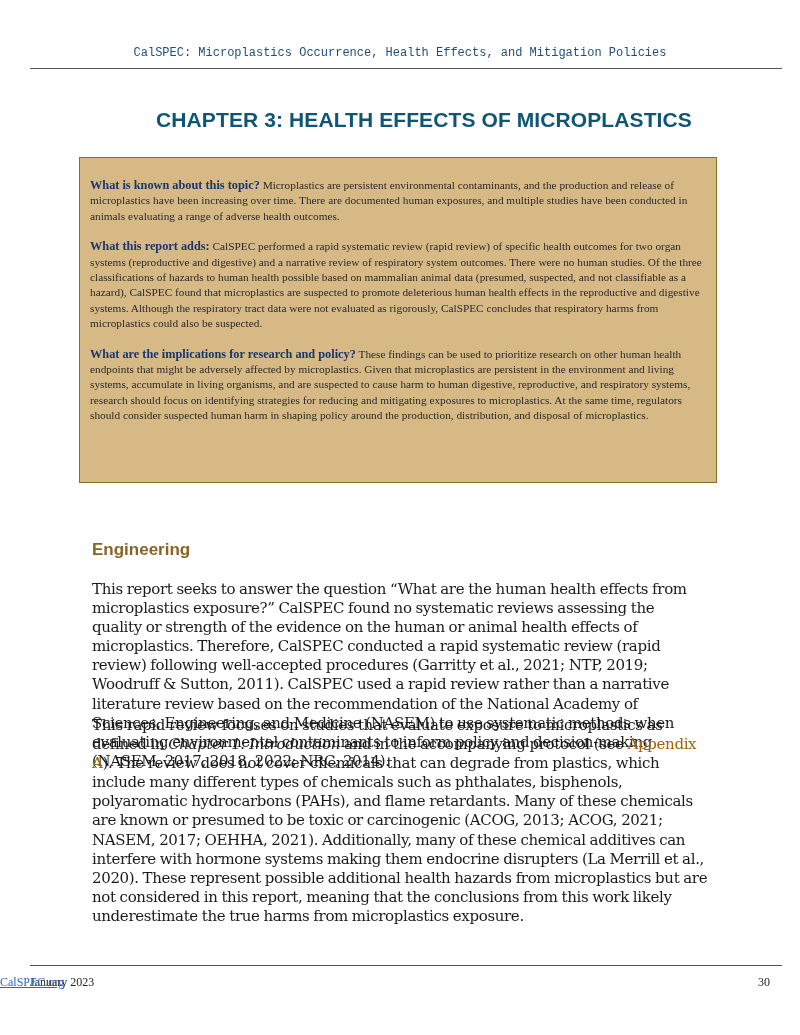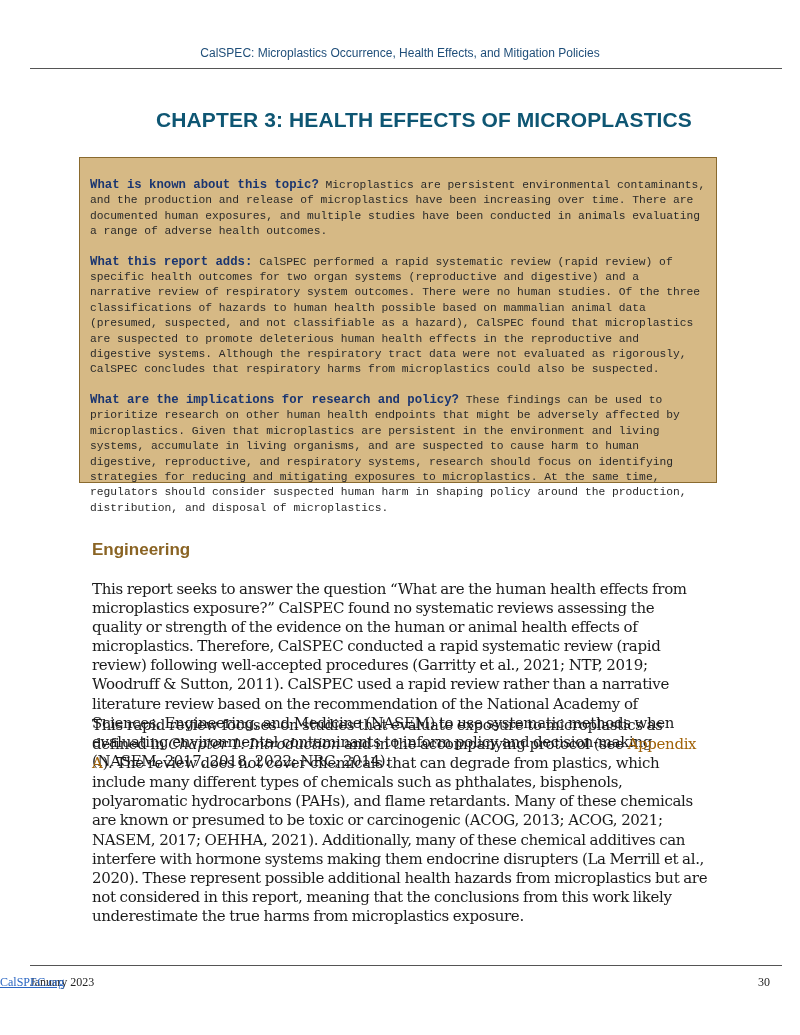--- a/index.html
+++ b/index.html
@@ -1,32 +1,32 @@
 <!DOCTYPE html>
 <html><head>
 <meta charset="utf-8">
 <style>
   html, body { margin: 0; padding: 0; background: #ffffff; }
   body { width: 800px; height: 1035px; position: relative; overflow: hidden; }
   .running-header {
     position: absolute; top: 46px; left: 0; width: 800px; text-align: center;
-    font-family: Liberation Sans, sans-serif; font-size: 12px; color: #1f4e79;
+    font-family: Liberation Mono, monospace; font-size: 12px; color: #1f4e79;
   }
   .header-rule { position: absolute; top: 68px; left: 30px; width: 752px; height: 1px; background: #555; }
   .chapter-title {
     position: absolute; top: 108px; left: 0; width: 800px; text-align: center;
     font-family: "Liberation Sans", sans-serif; font-weight: bold; font-size: 21px; color: #0e5673;
     letter-spacing: 0.1px;
     padding-left: 24px;
   }
   .summary-box {
     position: absolute; top: 157px; left: 79px; width: 638px; height: 326px;
     background: #d6b985; border: 1.5px solid #8a6a2e; box-sizing: border-box;
     padding: 20px 10px 0 10px;
-    font-family: Liberation Mono, monospace; font-size: 11.3px; line-height: 15.4px; color: #2a2a2a;
+    font-family: Liberation Serif, serif; font-size: 11.3px; line-height: 15.4px; color: #2a2a2a;
   }
   .summary-box p { margin: 0 0 15px 0; }
   .summary-label { color: #1a3570; font-weight: bold; font-size: 12.3px; }
   .section-heading {
     position: absolute; top: 540px; left: 92px;
     font-family: "Liberation Sans", sans-serif; font-weight: bold; font-size: 17px; color: #8a6424;
   }
   .body-text {
     position: absolute; left: 92px; width: 616px;
     font-family: "DejaVu Serif", serif; font-size: 15px; line-height: 19.1px; color: #1a1a1a;

